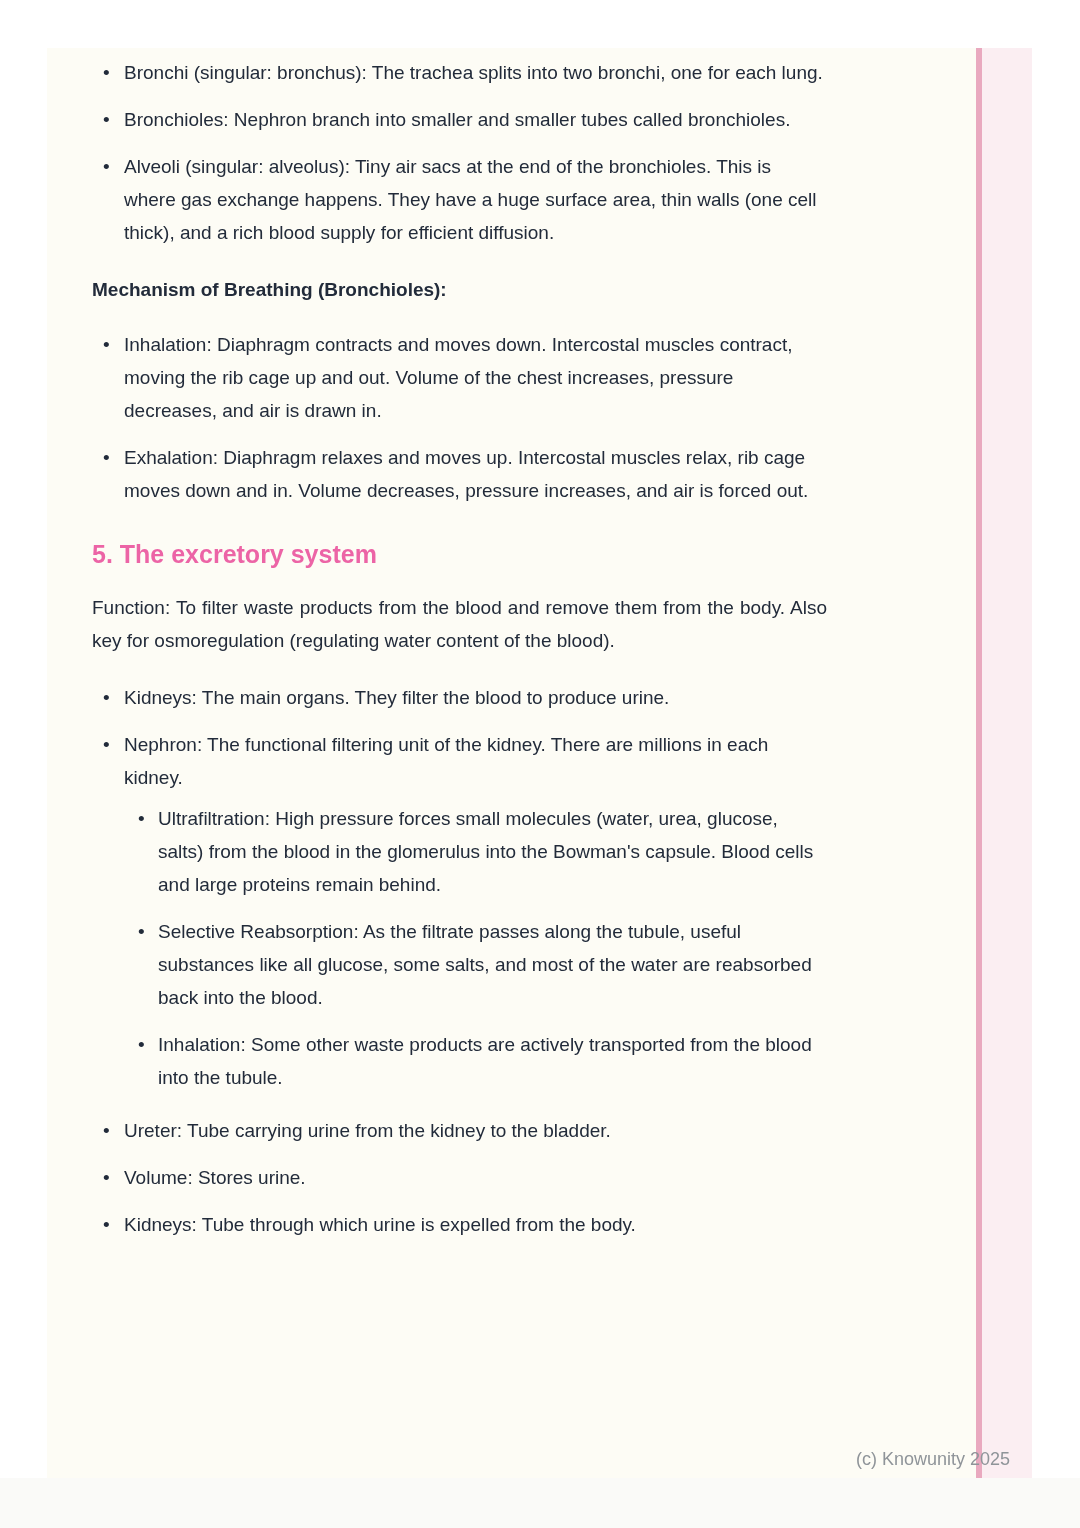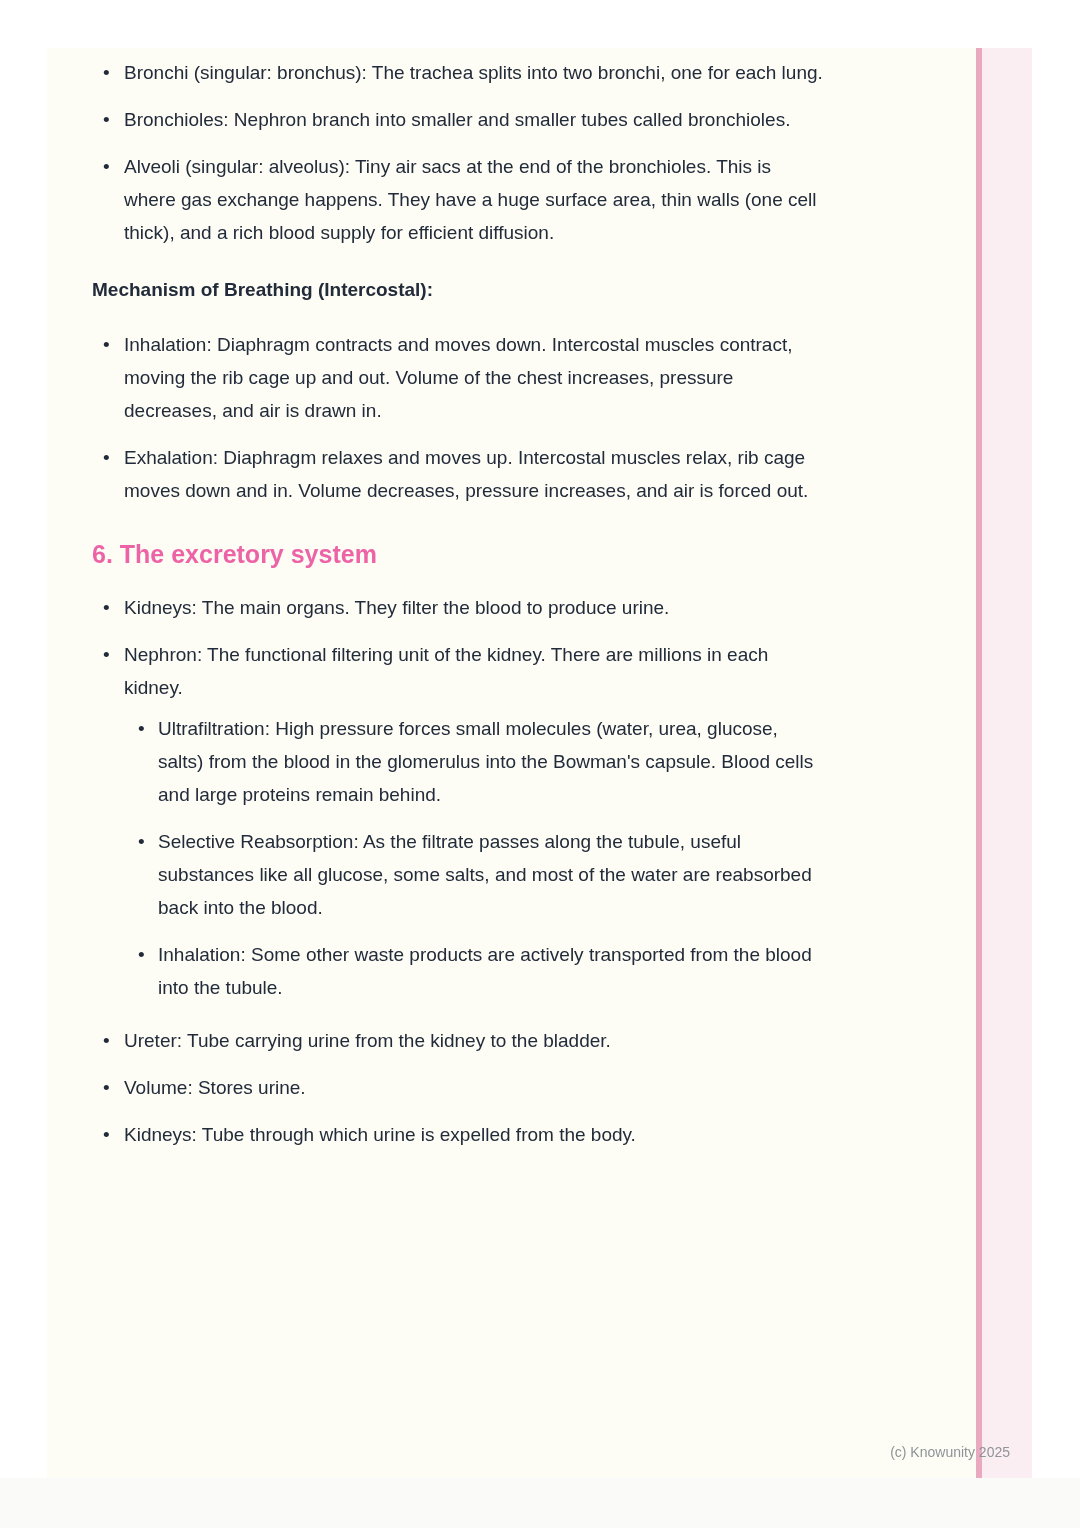--- a/index.html
+++ b/index.html
@@ -62,22 +62,22 @@
   h2.section-last{
     margin-top:30px;margin-bottom:0;
   }
   .para{
     text-align:justify;
     margin-bottom:24px;
   }
   .sub-gap{margin-bottom:8px;}
   .tail-gap-top{margin-top:20px;}
   .watermark{
-    position:absolute;right:22px;bottom:18px;
-    font-size:14px;line-height:16px;
+    position:absolute;right:22px;bottom:11px;
+    font-size:18px;line-height:16px;
     color:var(--watermark-gray);
     z-index:2;
     white-space:nowrap;
   }
 </style>
 </head>
 <body>
 
 <div class="page">
   <div class="edge-stripe"></div>
@@ -90,33 +90,34 @@
     </div>
     <div class="bullet">
       <span class="dot">•</span>
       <span class="btxt"><b>Bronchioles</b><span>: Nephron branch into smaller and smaller tubes called bronchioles.</span></span>
     </div>
     <div class="bullet">
       <span class="dot">•</span>
       <span class="btxt"><b>Alveoli</b><span> (singular: alveolus): Tiny air sacs at the end of the bronchioles. This is where gas exchange happens. They have a huge surface area, thin walls (one cell thick), and a rich blood supply for efficient diffusion.</span></span>
     </div>
 
-    <div class="subhead">Mechanism of Breathing (Intercostal):</div>
+    <div class="subhead">Mechanism of Breathing (Bronchioles):</div>
 
     <div class="bullet">
       <span class="dot">•</span>
       <span class="btxt"><b>Inhalation</b><span>: Diaphragm contracts and moves down. Intercostal muscles contract, moving the rib cage up and out. Volume of the chest increases, pressure decreases, and air is drawn in.</span></span>
     </div>
     <div class="bullet">
       <span class="dot">•</span>
       <span class="btxt"><b>Exhalation</b><span>: Diaphragm relaxes and moves up. Intercostal muscles relax, rib cage moves down and in. Volume decreases, pressure increases, and air is forced out.</span></span>
     </div>
 
-    <h2 class="section">6. The excretory system</h2>
+    <h2 class="section">5. The excretory system</h2>
 
+    <div class="para"><b>Function</b><span>: To filter waste products from the blood and remove them from the body. Also key for </span><b>osmoregulation</b><span> (regulating water content of the blood).</span></div>
 
 
     <div class="bullet">
       <span class="dot">•</span>
       <span class="btxt"><b>Kidneys</b><span>: The main organs. They filter the blood to produce urine.</span></span>
     </div>
     <div class="bullet sub-gap" style="margin-bottom:8px;">
       <span class="dot">•</span>
       <span class="btxt"><b>Nephron</b><span>: The functional filtering unit of the kidney. There are millions in each kidney.</span></span>
     </div>

